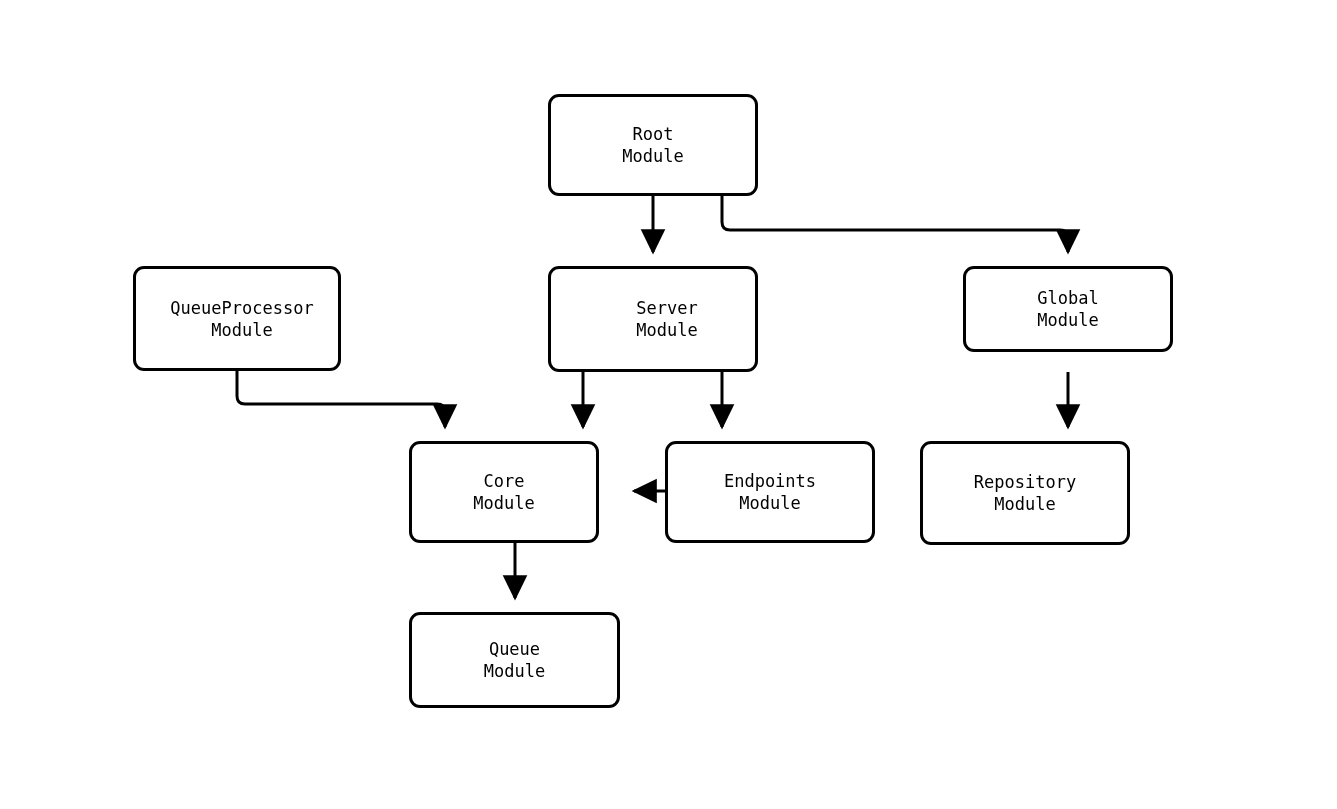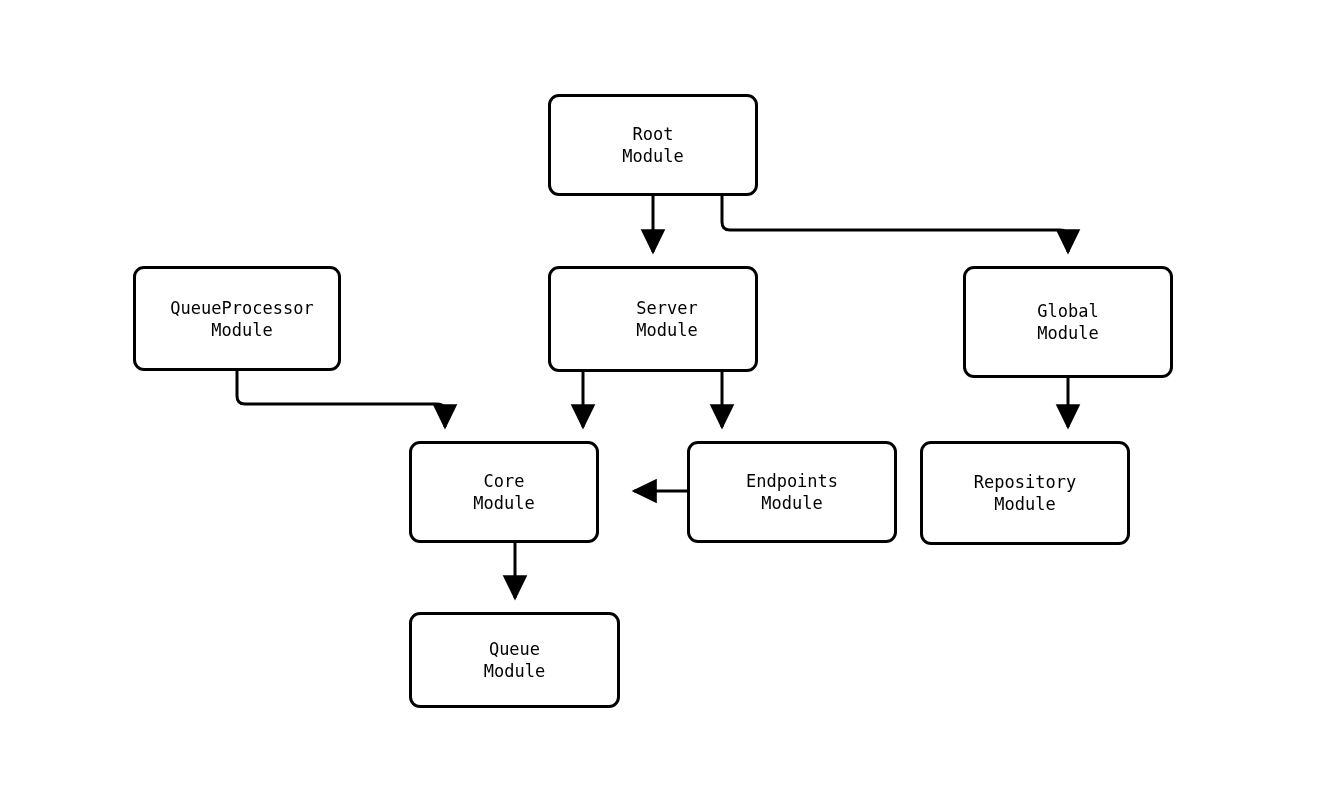--- a/index.html
+++ b/index.html
@@ -82,31 +82,31 @@
   <div class="node" style="left: 133px; top: 266px; width: 208px; height: 105px; padding-left: 10px;">
     <span class="node-label">QueueProcessor
 Module</span>
   </div>
 
   <div class="node" style="left: 548px; top: 266px; width: 210px; height: 106px; padding-left: 28px;">
     <span class="node-label">Server
 Module</span>
   </div>
 
-  <div class="node" style="left: 963px; top: 266px; width: 210px; height: 112px;">
+  <div class="node" style="left: 963px; top: 266px; width: 210px; height: 86px;">
     <span class="node-label">Global
 Module</span>
   </div>
 
   <div class="node" style="left: 409px; top: 441px; width: 190px; height: 102px;">
     <span class="node-label">Core
 Module</span>
   </div>
 
-  <div class="node" style="left: 687px; top: 441px; width: 210px; height: 102px;">
+  <div class="node" style="left: 665px; top: 441px; width: 210px; height: 102px;">
     <span class="node-label">Endpoints
 Module</span>
   </div>
 
   <div class="node" style="left: 920px; top: 441px; width: 210px; height: 104px;">
     <span class="node-label">Repository
 Module</span>
   </div>
 
   <div class="node" style="left: 409px; top: 612px; width: 211px; height: 96px;">

